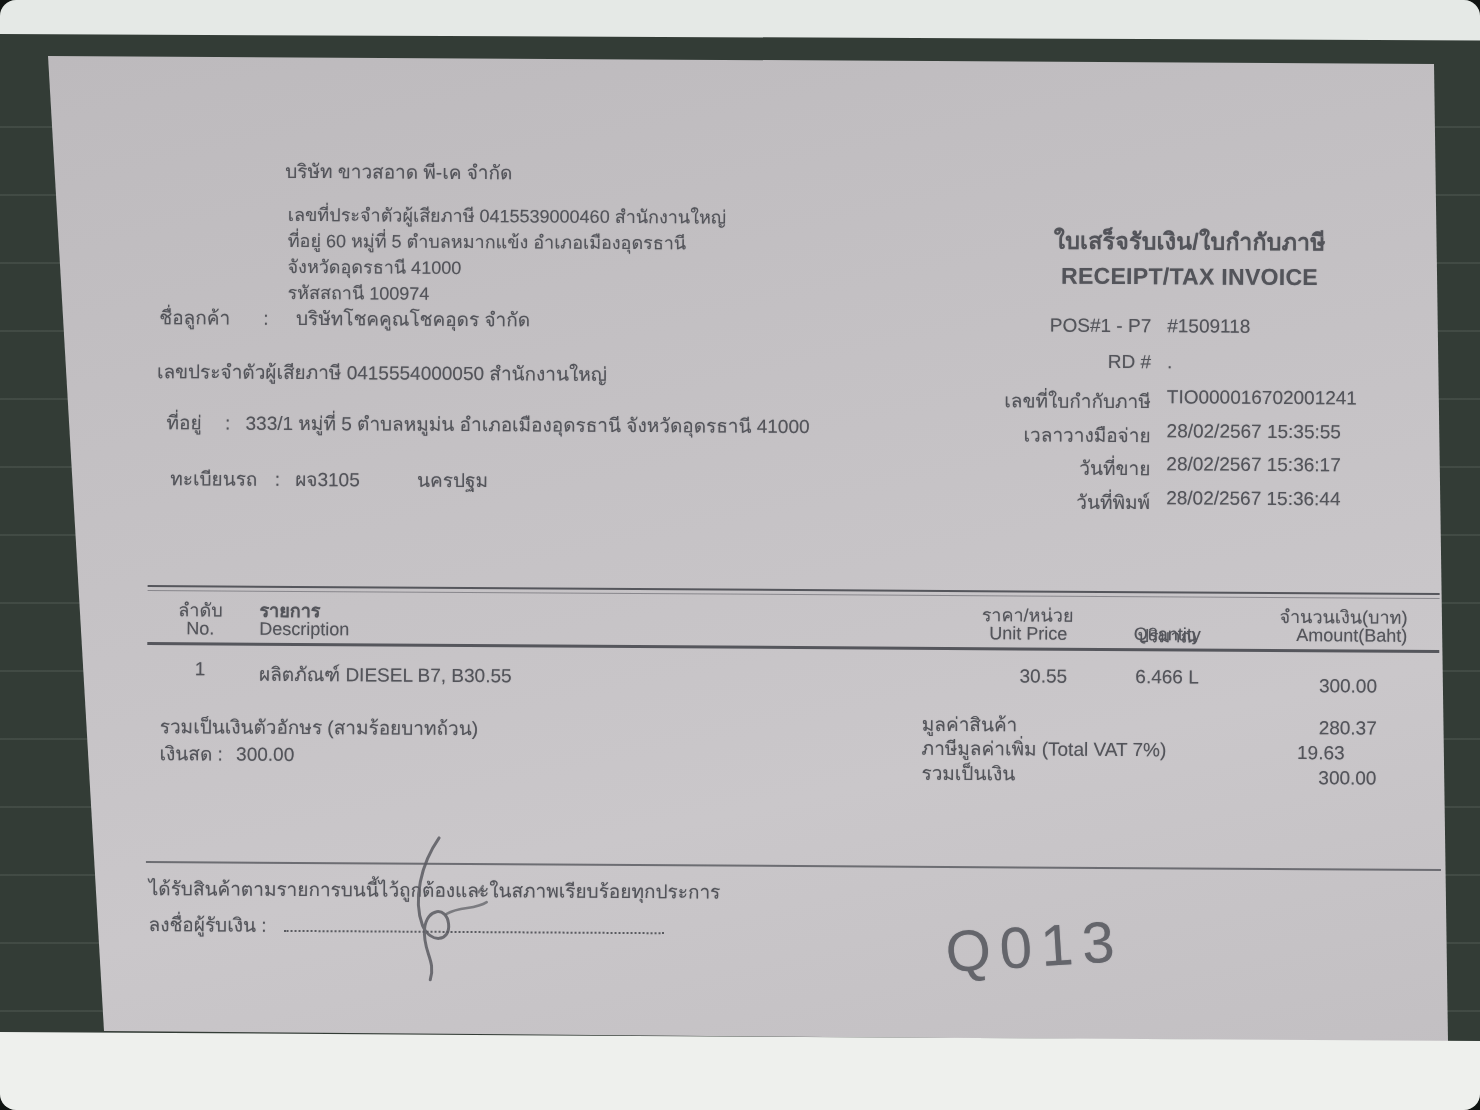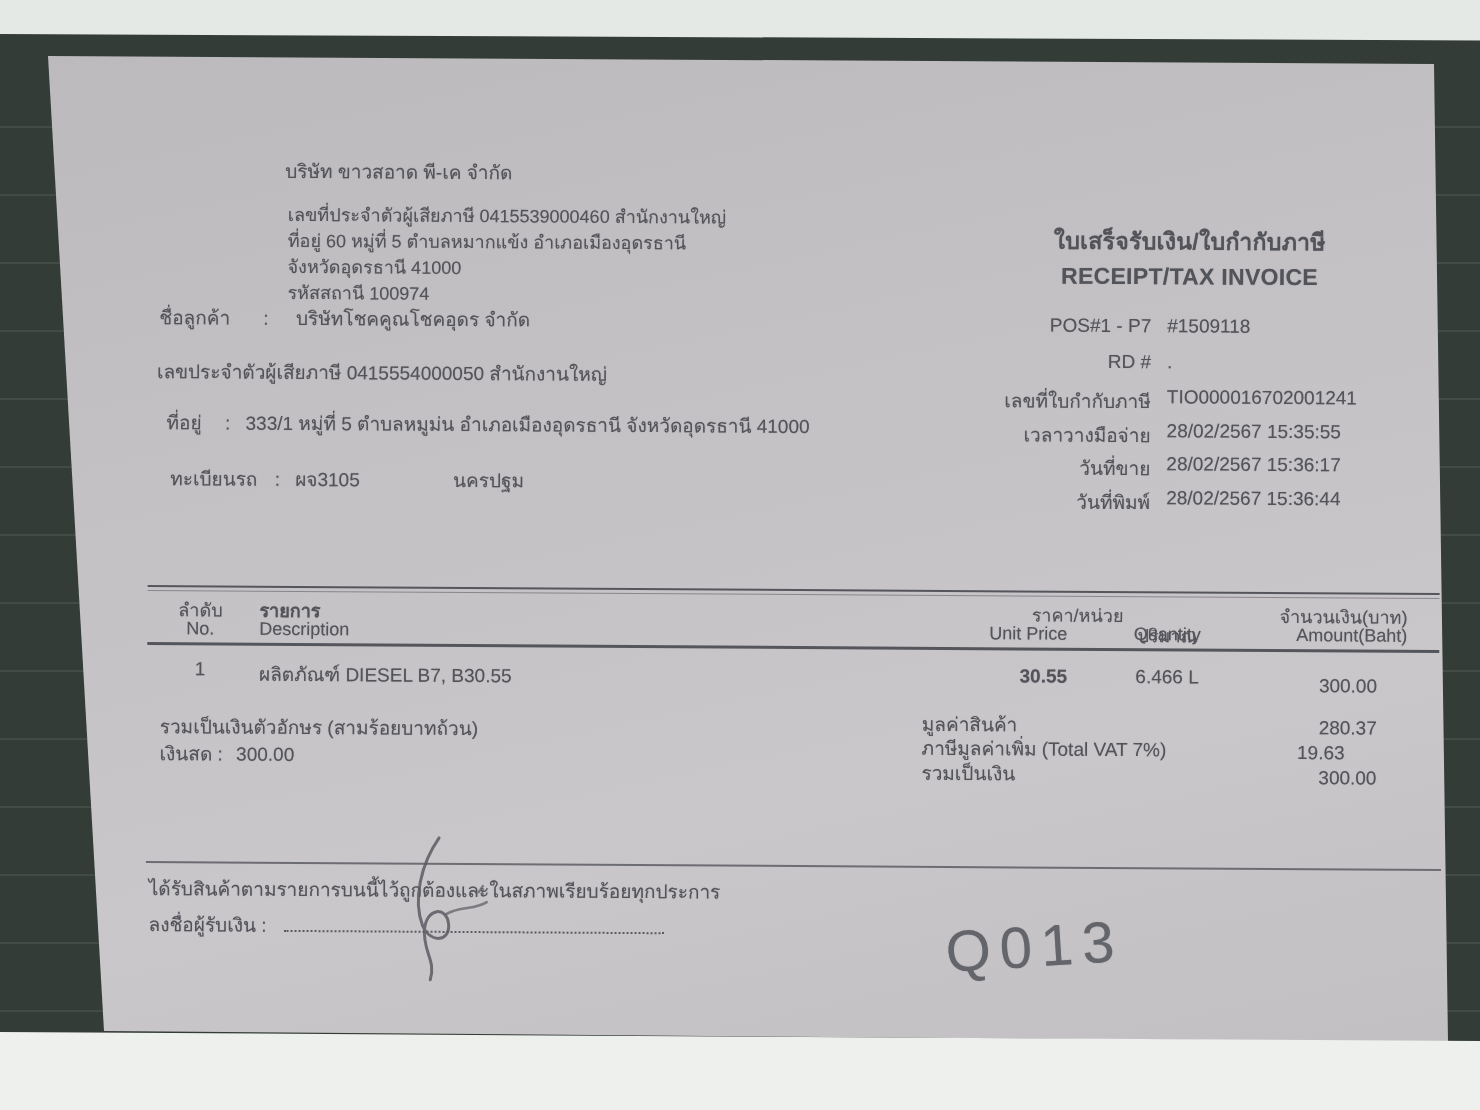--- a/index.html
+++ b/index.html
@@ -1,19 +1,20 @@
 <!DOCTYPE html>
 <html><head>
 <meta charset="utf-8">
 <style>
   html,body{margin:0;padding:0;background:#101412;}
   #stage{
     position:relative;width:1480px;height:1110px;overflow:hidden;
     font-family:"Liberation Sans","DejaVu Sans",sans-serif;
     color:#53545a;
+    border-radius:16px;
   }
   .abs{position:absolute;}
   
   #backdrop{left:0;top:0;width:1480px;height:1110px;background:#333c36;}
   #backdrop-lines{left:0;top:60px;width:1480px;height:1000px;
     background:repeating-linear-gradient(180deg,transparent 0 66px,rgba(215,225,215,.09) 66px 68px);}
   
   #paper{
     left:0;top:0;width:1480px;height:1110px;
     clip-path:polygon(48px 56px,1434px 64px,1448px 1042px,104px 1031px);
@@ -72,21 +73,21 @@
     <div class="abs t19" style="left:158px;top:357px;">เลขประจำตัวผู้เสียภาษี 0415554000050 สำนักงานใหญ่</div>
     <div class="abs t19" style="left:168px;top:408px;">
       <span>ที่อยู่</span>
       <span style="margin:0 10px 0 18px;">:</span>
       <span>333/1 หมู่ที่ 5 ตำบลหมูม่น อำเภอเมืองอุดรธานี จังหวัดอุดรธานี 41000</span>
     </div>
     <div class="abs t19" style="left:172px;top:464px;">
       <span>ทะเบียนรถ</span>
       <span style="margin:0 10px 0 12px;">:</span>
       <span>ผจ3105</span>
-      <span style="margin-left:88px;">นครปฐม</span>
+      <span style="margin-left:52px;">นครปฐม</span>
     </div>
 
     <div class="abs posrow t19" style="left:880px;top:310px;">
       <div class="lbl">POS#1 - P7</div>
       <div class="val">#1509118</div>
     </div>
     <div class="abs posrow t19" style="left:880px;top:346px;">
       <div class="lbl">RD #</div>
       <div class="val">.</div>
     </div>
@@ -108,30 +109,30 @@
     </div>
 
     <div class="abs rule" style="left:150px;top:586px;width:1292px;height:2px;"></div>
     <div class="abs rule" style="left:150px;top:591px;width:1292px;height:1px;opacity:.55;"></div>
     <div class="abs rule" style="left:150px;top:643px;width:1292px;height:3px;"></div>
 
     <div class="abs t18 center" style="left:172px;top:596px;width:62px;">ลำดับ</div>
     <div class="abs t18 center" style="left:172px;top:619px;width:62px;">No.</div>
     <div class="abs t18" style="left:262px;top:596px;font-weight:bold;">รายการ</div>
     <div class="abs t18" style="left:262px;top:619px;">Description</div>
-    <div class="abs t18 right" style="left:986px;top:596px;width:140px;">ราคา/หน่วย</div>
+    <div class="abs t18 right" style="left:936px;top:596px;width:140px;">ราคา/หน่วย</div>
     <div class="abs t18 right" style="left:930px;top:619px;width:140px;">Unit Price</div>
     <div class="abs t18 center" style="left:1105px;top:616px;width:130px;">ปริมาณ</div>
     <div class="abs t18 center" style="left:1105px;top:619px;width:130px;">Quantity</div>
     <div class="abs t18 right" style="left:1245px;top:596px;width:165px;">จำนวนเงิน(บาท)</div>
     <div class="abs t18 right" style="left:1245px;top:619px;width:165px;">Amount(Baht)</div>
 
     <div class="abs t19 center" style="left:172px;top:659px;width:62px;">1</div>
     <div class="abs t19" style="left:262px;top:659px;">ผลิตภัณฑ์ DIESEL B7, B30.55</div>
-    <div class="abs t19 right" style="left:930px;top:661px;width:140px;font-weight:bold;">30.55</div>
+    <div class="abs t19 right" style="left:930px;top:661px;width:140px;">30.55</div>
     <div class="abs t19 center" style="left:1105px;top:661px;width:130px;">6.466 L</div>
     <div class="abs t19 right" style="left:1215px;top:669px;width:165px;">300.00</div>
 
     <div class="abs t19" style="left:163px;top:712px;">รวมเป็นเงินตัวอักษร (สามร้อยบาทถ้วน)</div>
     <div class="abs t19" style="left:163px;top:739px;">
       <span>เงินสด :</span>
       <span style="margin-left:8px;">300.00</span>
     </div>
     <div class="abs t19" style="left:925px;top:705px;">มูลค่าสินค้า</div>
     <div class="abs t19" style="left:925px;top:729px;">ภาษีมูลค่าเพิ่ม (Total VAT 7%)</div>

